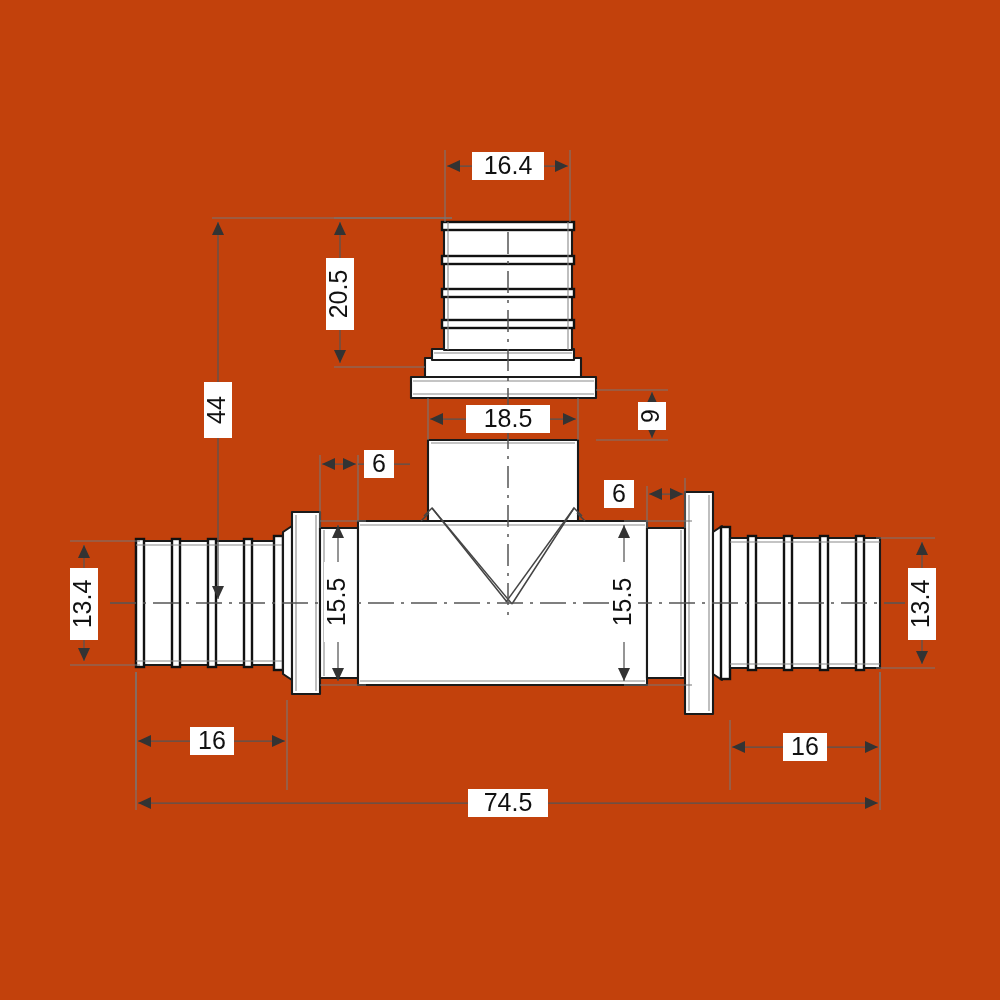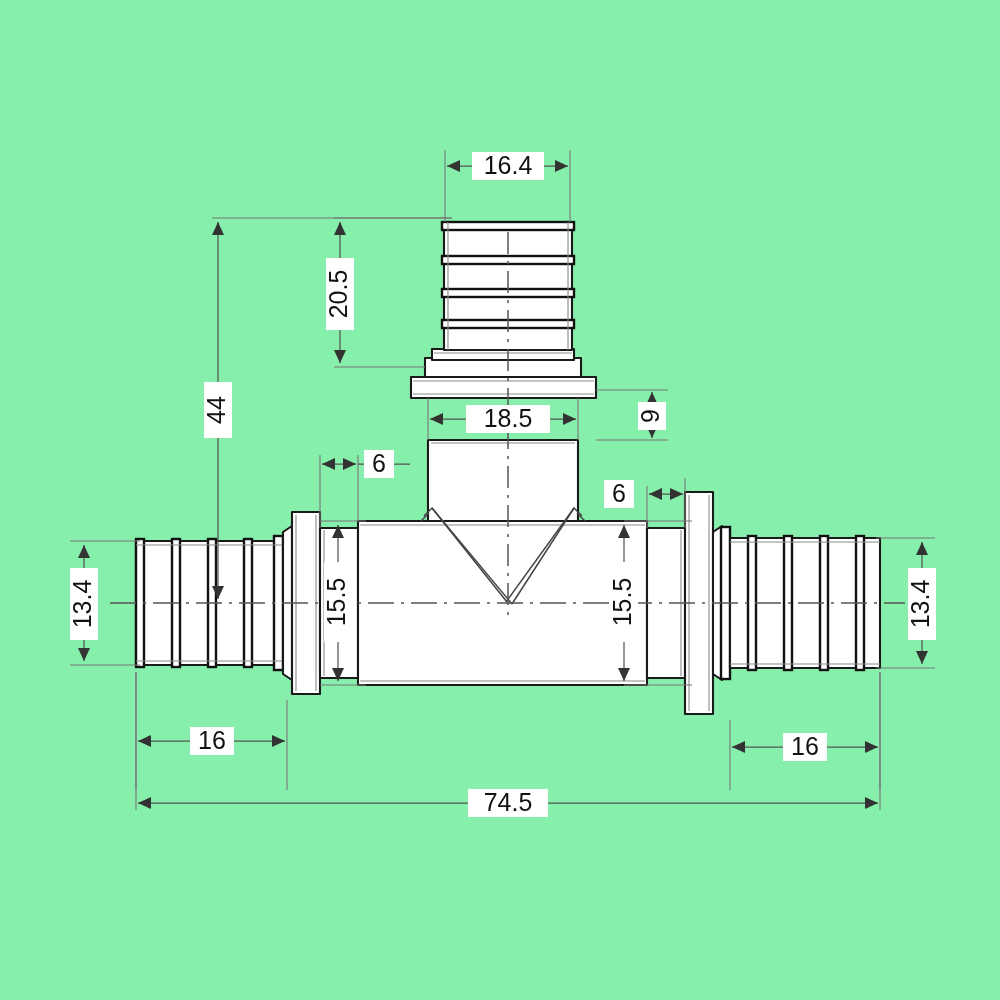--- a/index.html
+++ b/index.html
@@ -10,21 +10,21 @@
   body {
     width: 1000px;
     height: 1000px;
     overflow: hidden;
     font-family: "Liberation Sans", sans-serif;
   }
   #drawing-root {
     position: relative;
     width: 1000px;
     height: 1000px;
-    background: #86efac;
+    background: #c2410c;
   }
   svg#cad {
     display: block;
     width: 1000px;
     height: 1000px;
   }
   .part-outline {
     fill: #ffffff;
     stroke: #1a1a1a;
     stroke-width: 2.1;

